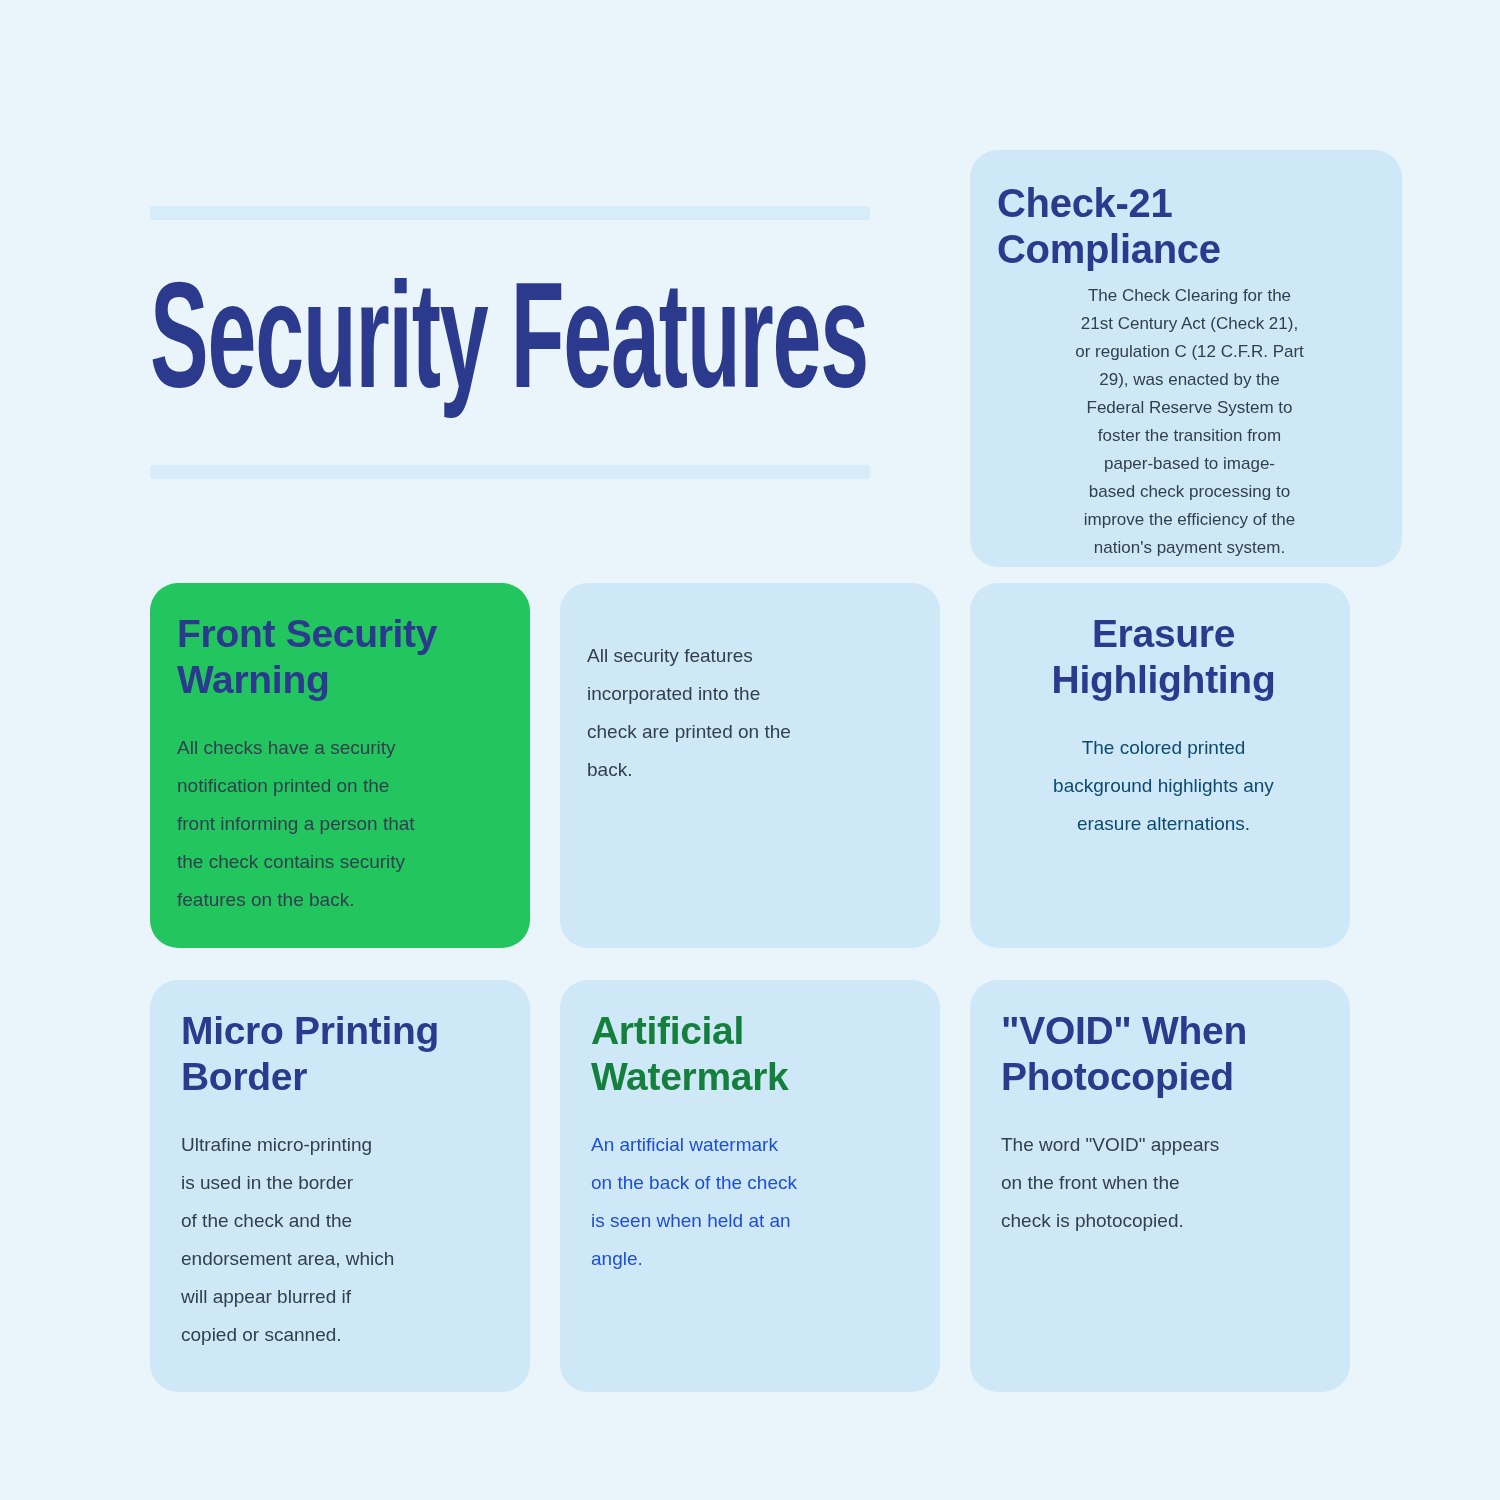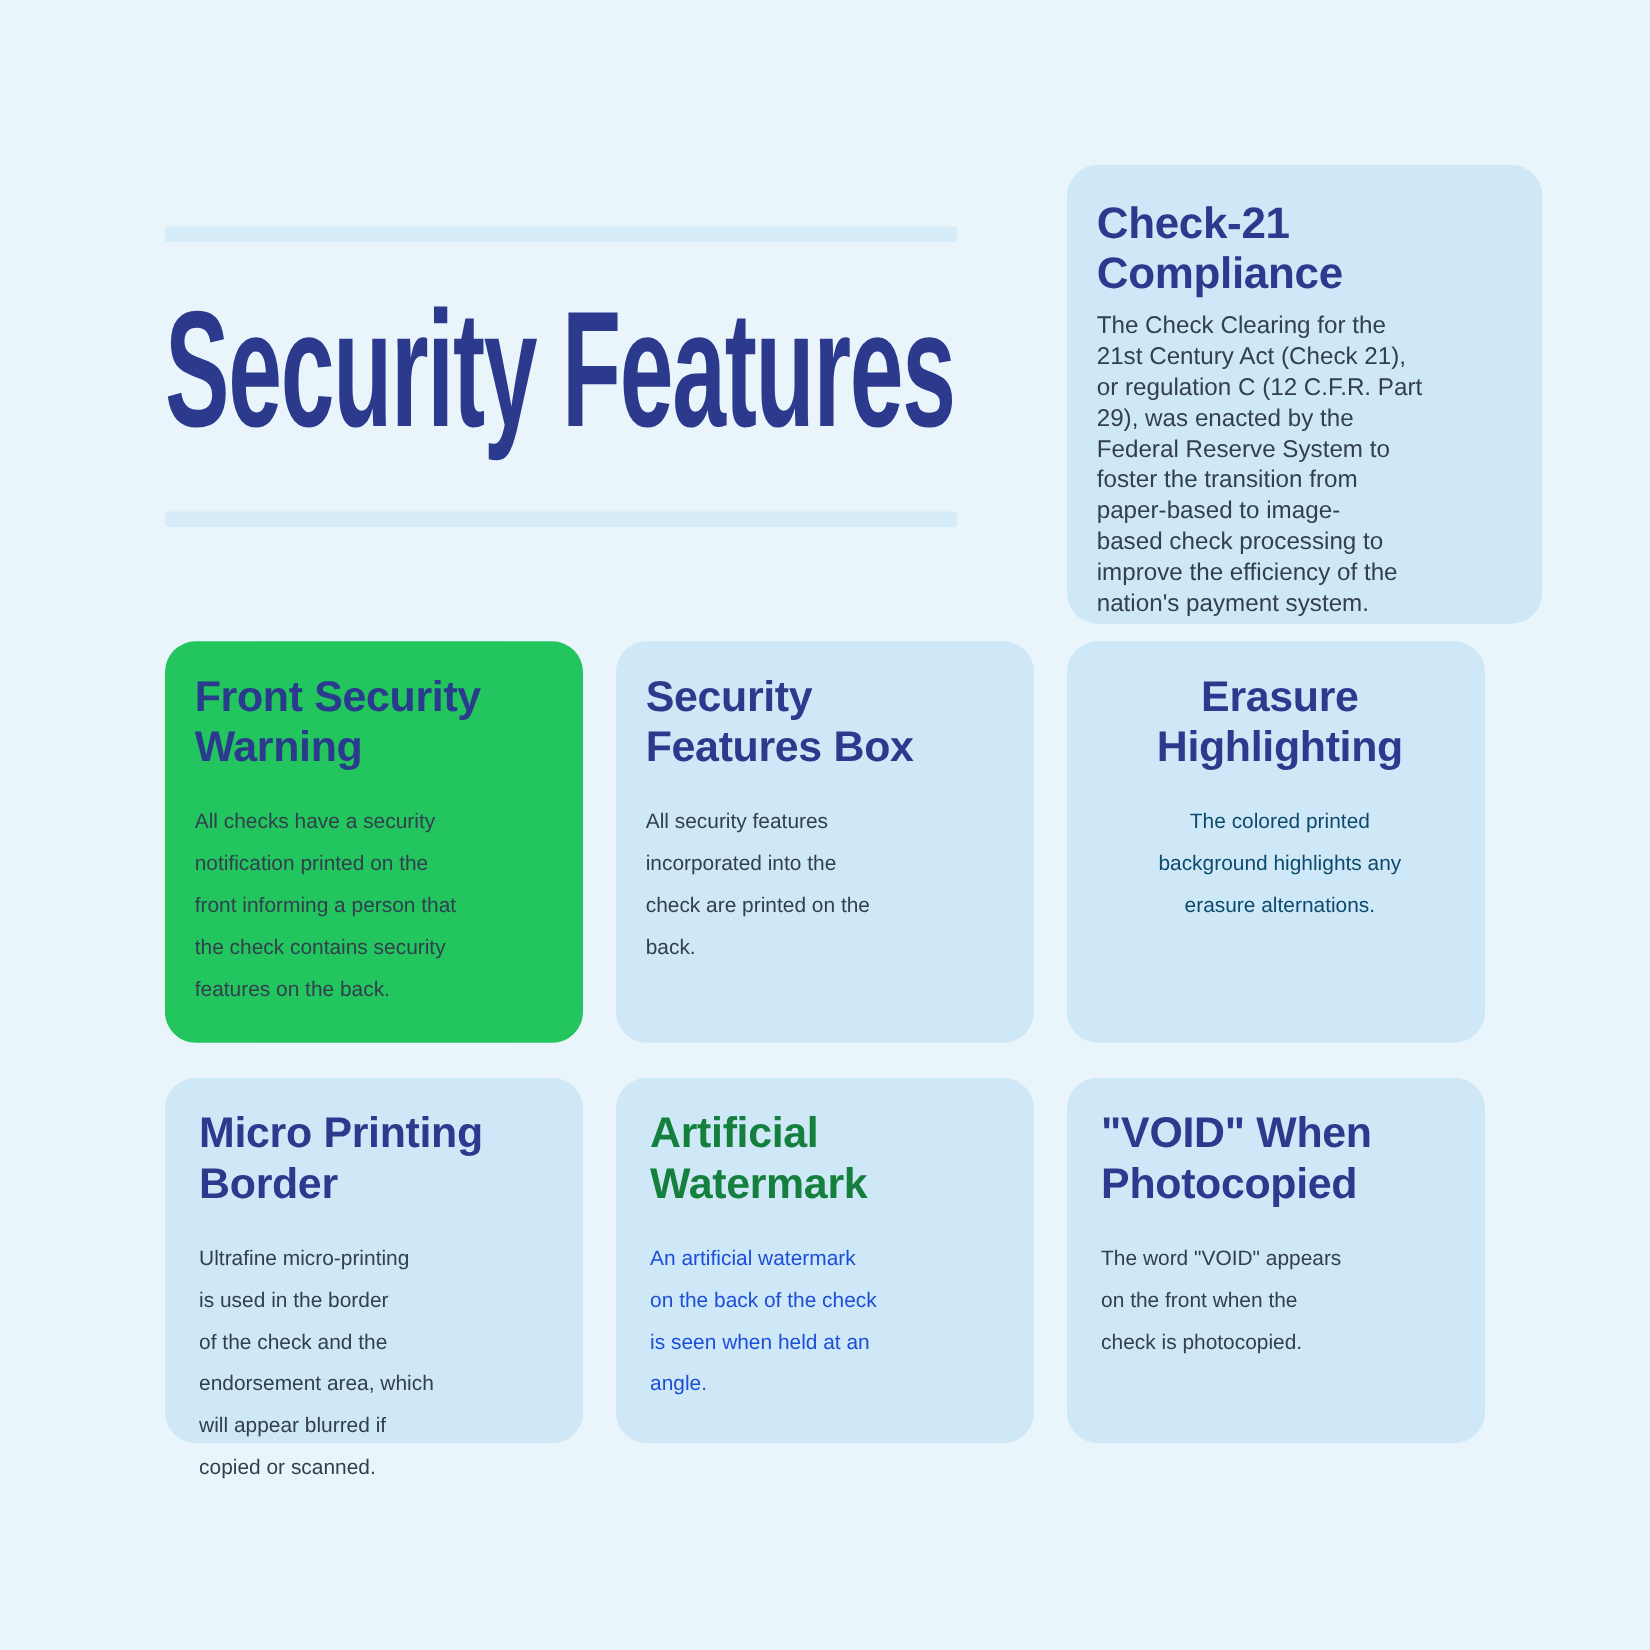--- a/index.html
+++ b/index.html
@@ -53,24 +53,24 @@
 
   .card .body {
     margin-top: 26px;
     font-size: 19px;
     line-height: 38px;
     white-space: pre-line;
   }
 
   .card-highlight { left: 970px; top: 150px; width: 432px; height: 417px; padding-top: 30px; }
   .card-highlight h2 { font-size: 40px; line-height: 46px; }
-  .card-highlight .body { margin-top: 10px; font-size: 22px; line-height: 28px; }
+  .card-highlight .body { margin-top: 10px; font-size: 17px; line-height: 28px; text-align: center; }
 
   .card-r1 { top: 583px;  height: 365px; }
-  .card-r2 { top: 980px;  height: 332px; padding-left: 31px; }
+  .card-r2 { top: 980px;  height: 412px; padding-left: 31px; }
   .card-c1 { left: 150px; width: 380px; }
   .card-c2 { left: 560px; width: 380px; }
   .card-c3 { left: 970px; width: 380px; }
 </style>
 </head>
 <body>
 
 <div class="canvas" style="background: rgb(234, 244, 251);">
 
   <div class="rule rule-top" style="background: rgb(214, 236, 249);"></div>
@@ -98,22 +98,20 @@
     <h2 style="color: rgb(43, 58, 140);">Front Security
 Warning</h2>
     <div class="body" style="color: rgb(50, 64, 78);">All checks have a security
 notification printed on the
 front informing a person that
 the check contains security
 features on the back.</div>
   </div>
 
   <div class="card card-r1 card-c2" style="background: rgb(207, 232, 247);">
-    <h2 style="color: rgb(43, 58, 140);">Security
-Features Box</h2>
     <div class="body" style="color: rgb(50, 64, 78);">All security features
 incorporated into the
 check are printed on the
 back.</div>
   </div>
 
   <div class="card card-r1 card-c3" style="background: rgb(207, 232, 247); text-align: center;">
     <h2 style="color: rgb(43, 58, 140);">Erasure
 Highlighting</h2>
     <div class="body" style="color: #0c4a6e;">The colored printed

